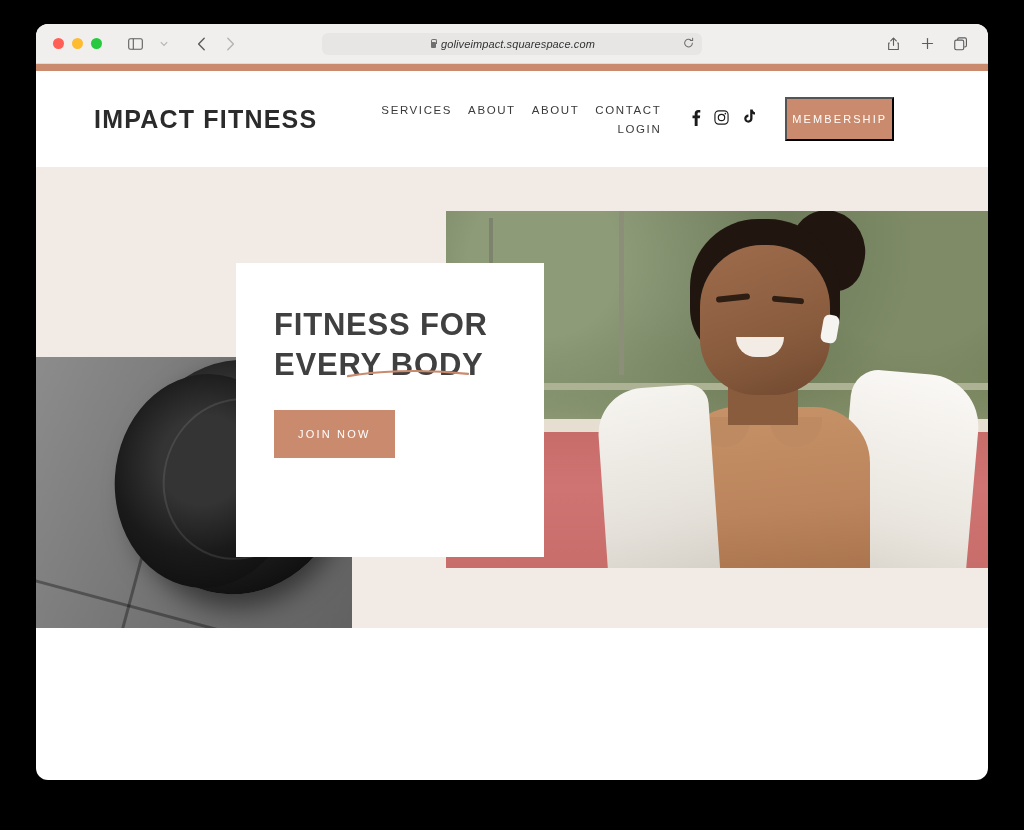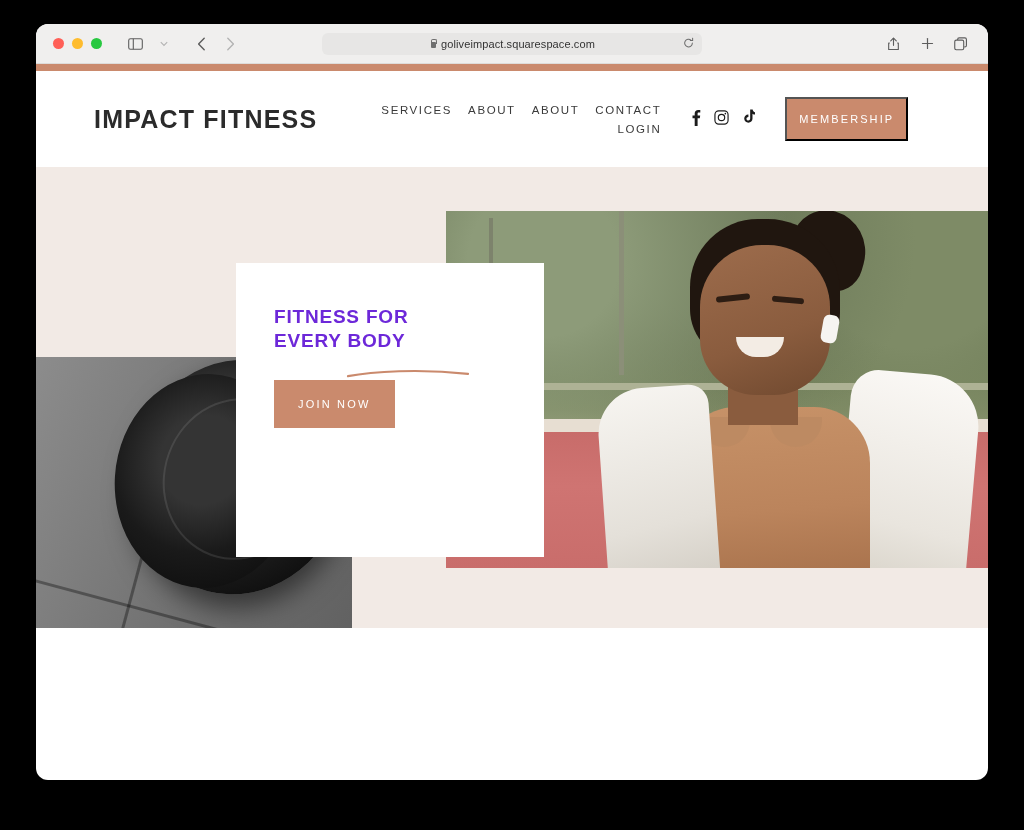--- a/index.html
+++ b/index.html
@@ -69,20 +69,21 @@
     height: 22px;
     background: #e7e6e5;
     border-radius: 6px;
     display: flex;
     align-items: center;
     justify-content: center;
     position: relative;
     font-size: 11px;
     color: #333333;
     letter-spacing: 0.1px;
+    font-style: italic;
   }
   .url-inner { display: flex; align-items: center; gap: 4px; }
   .lock { width: 8px; height: 10px; position: relative; display:inline-block; }
   .lock::before {
     content: "";
     position: absolute; left: 1.5px; top: 3.5px;
     width: 5px; height: 5.5px;
     background: #6f6f6f; border-radius: 1px;
   }
   .lock::after {
@@ -163,21 +164,21 @@
     margin-left: 30px;
     color: #1c1c1c;
   }
 
   .membership-btn {
     margin-left: 30px;
     background: #ca8a6d;
     color: #ffffff;
     font-size: 11px;
     letter-spacing: 2.1px;
-    padding: 14px 12px;
+    padding: 14px 5px;
     white-space: nowrap;
   }
 
   
   .hero {
     position: relative;
     height: 613px;
     background: #f2eae5;
     overflow: hidden;
   }
@@ -382,25 +383,25 @@
   .hero-card {
     position: absolute;
     left: 200px;
     top: 96px;
     width: 308px;
     height: 294px;
     background: #ffffff;
     padding: 42px 38px 0 38px;
   }
   .card-title {
-    font-size: 19px;
+    font-size: 31px;
     font-weight: bold;
     letter-spacing: 0.8px;
     line-height: 1.28;
-    color: #6d28d9;
+    color: #404040;
     position: relative;
   }
   .underline-swoosh {
     position: absolute;
     left: 72px;
     top: 62px;
     width: 124px;
     height: 12px;
   }
   .card-body {

